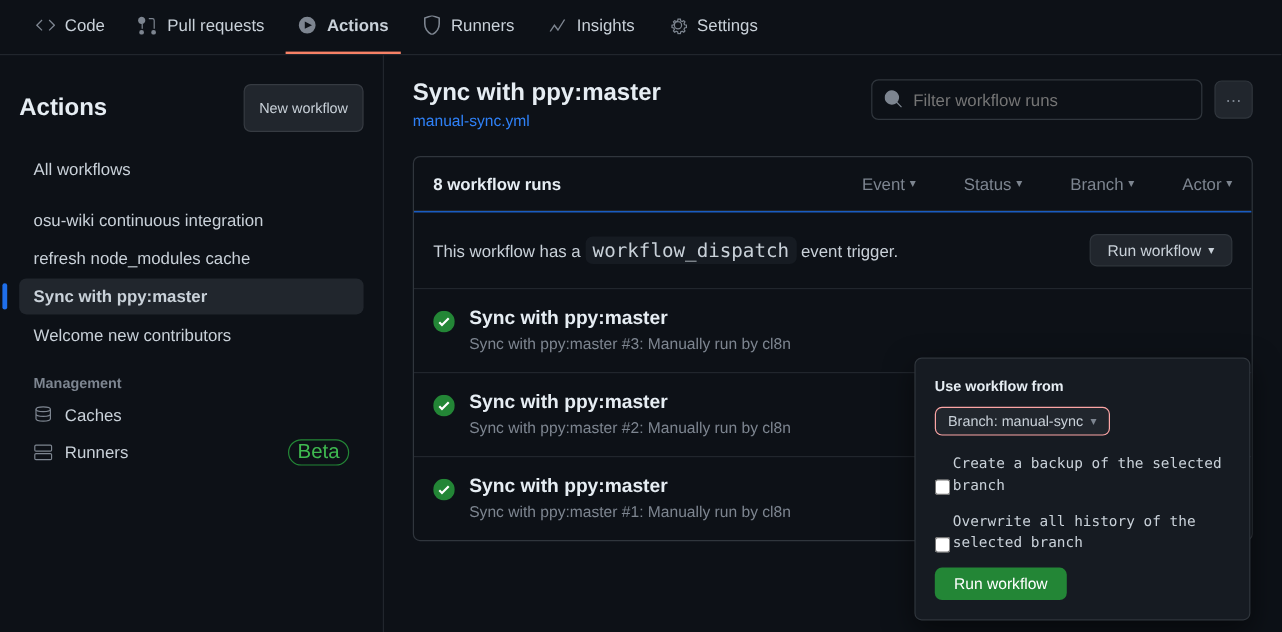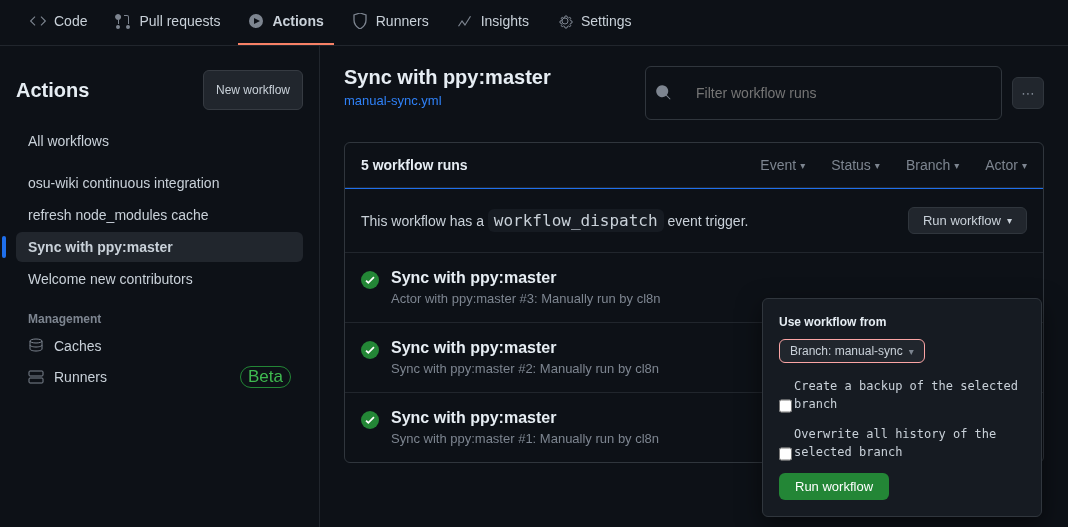--- a/index.html
+++ b/index.html
@@ -55,28 +55,28 @@
 }
 .side-group-label { font-size:12px; color:#7d8590; font-weight:600; padding:16px 12px 6px; }
 .side-sub { display:flex; align-items:center; gap:10px; padding:6px 12px; color:#c9d1d9; cursor:pointer; }
 .side-sub .icon{width:16px;height:16px;fill:#7d8590;}
 .beta-badge { border:1px solid #238636; color:#3fb950; font-size:17px; padding:0 7px; border-radius:999px; margin-left:auto; }
 .main { flex:1; padding:20px 24px 0 24px; position:relative; }
 .main-head { display:flex; justify-content:space-between; align-items:flex-start; margin-bottom:22px; }
 .wf-title { font-size:20px; font-weight:600; color:#e6edf3; }
 .wf-file { color:#2f81f7; font-size:13px; margin-top:4px; cursor:pointer; }
 .head-right { display:flex; gap:10px; align-items:center; }
-.search-box { display:flex; align-items:center; gap:24px; background:#0d1117; border:1px solid #30363d; border-radius:6px; padding:18px 10px; width:357px; }
+.search-box { display:flex; align-items:center; gap:8px; background:#0d1117; border:1px solid #30363d; border-radius:6px; padding:8px 10px; width:276px; }
 .search-box .icon{width:16px;height:16px;fill:#7d8590;}
 .search-box input { background:transparent; border:none; outline:none; color:#c9d1d9; font-size:14px; flex:1; }
 .kebab-btn { width:32px; height:32px; border:1px solid #30363d; border-radius:6px; background:#21262d; color:#7d8590; cursor:pointer; display:flex; align-items:center; justify-content:center; }
 .runs-box { border:1px solid #30363d; border-radius:6px; overflow:hidden; }
 .runs-head { display:flex; align-items:center; padding:14px 16px; border-bottom:1px solid #21262d; }
 .runs-count { font-weight:600; color:#e6edf3; }
-.filters { margin-left:auto; display:flex; gap:26px; }
+.filters { margin-left:auto; display:flex; gap:40px; }
 .filter { color:#7d8590; cursor:pointer; font-size:14px; display:flex; align-items:center; gap:4px;}
 .filter .caret{font-size:10px;}
 .dispatch-bar { display:flex; align-items:center; padding:18px 16px; border-bottom:1px solid #21262d; background:#0d1117; border-top:1px solid #1f6feb; gap:10px;}
 .dispatch-text { color:#c9d1d9; }
 .code-chip { font-family: ui-monospace,SFMono-Regular,Menlo,monospace; background:#161b22; padding:2px 6px; border-radius:6px; font-size:16px; }
 .run-wf-btn { margin-left:auto; border:1px solid #30363d; background:#21262d; color:#c9d1d9; border-radius:6px; padding:5px 14px; font-size:13px; cursor:pointer; display:flex; align-items:center; gap:6px;}
 .run-wf-btn .caret{font-size:10px;}
 .run-row { display:flex; align-items:flex-start; gap:12px; padding:16px; border-bottom:1px solid #21262d; }
 .run-row:last-child{border-bottom:none;}
 .check-icon { width:18px; height:18px; flex-shrink:0; margin-top:2px; }
@@ -183,21 +183,21 @@
           <input placeholder="Filter workflow runs" style="">
         </div>
         <button class="kebab-btn">
           <span>⋯</span>
         </button>
       </div>
     </div>
 
     <div class="runs-box">
       <div class="runs-head">
-        <div class="runs-count">5 workflow runs</div>
+        <div class="runs-count">8 workflow runs</div>
         <div class="filters">
           <div class="filter">
               <span>Event</span>
               <span class="caret">▾</span>
             </div>
           <div class="filter">
               <span>Status</span>
               <span class="caret">▾</span>
             </div>
           <div class="filter">
@@ -220,21 +220,21 @@
         </button>
       </div>
 
       <div class="run-row">
         <svg class="check-icon" viewBox="0 0 16 16">
             <circle cx="8" cy="8" r="8" fill="#238636"></circle>
             <path d="M4.5 8.5l2 2 5-5" stroke="#fff" stroke-width="1.6" fill="none"></path>
           </svg>
         <div>
           <div class="run-title">Sync with ppy:master</div>
-          <div class="run-sub">Actor with ppy:master #3: Manually run by cl8n</div>
+          <div class="run-sub">Sync with ppy:master #3: Manually run by cl8n</div>
         </div>
       </div>
       <div class="run-row">
         <svg class="check-icon" viewBox="0 0 16 16">
             <circle cx="8" cy="8" r="8" fill="#238636"></circle>
             <path d="M4.5 8.5l2 2 5-5" stroke="#fff" stroke-width="1.6" fill="none"></path>
           </svg>
         <div>
           <div class="run-title">Sync with ppy:master</div>
           <div class="run-sub">Sync with ppy:master #2: Manually run by cl8n</div>

